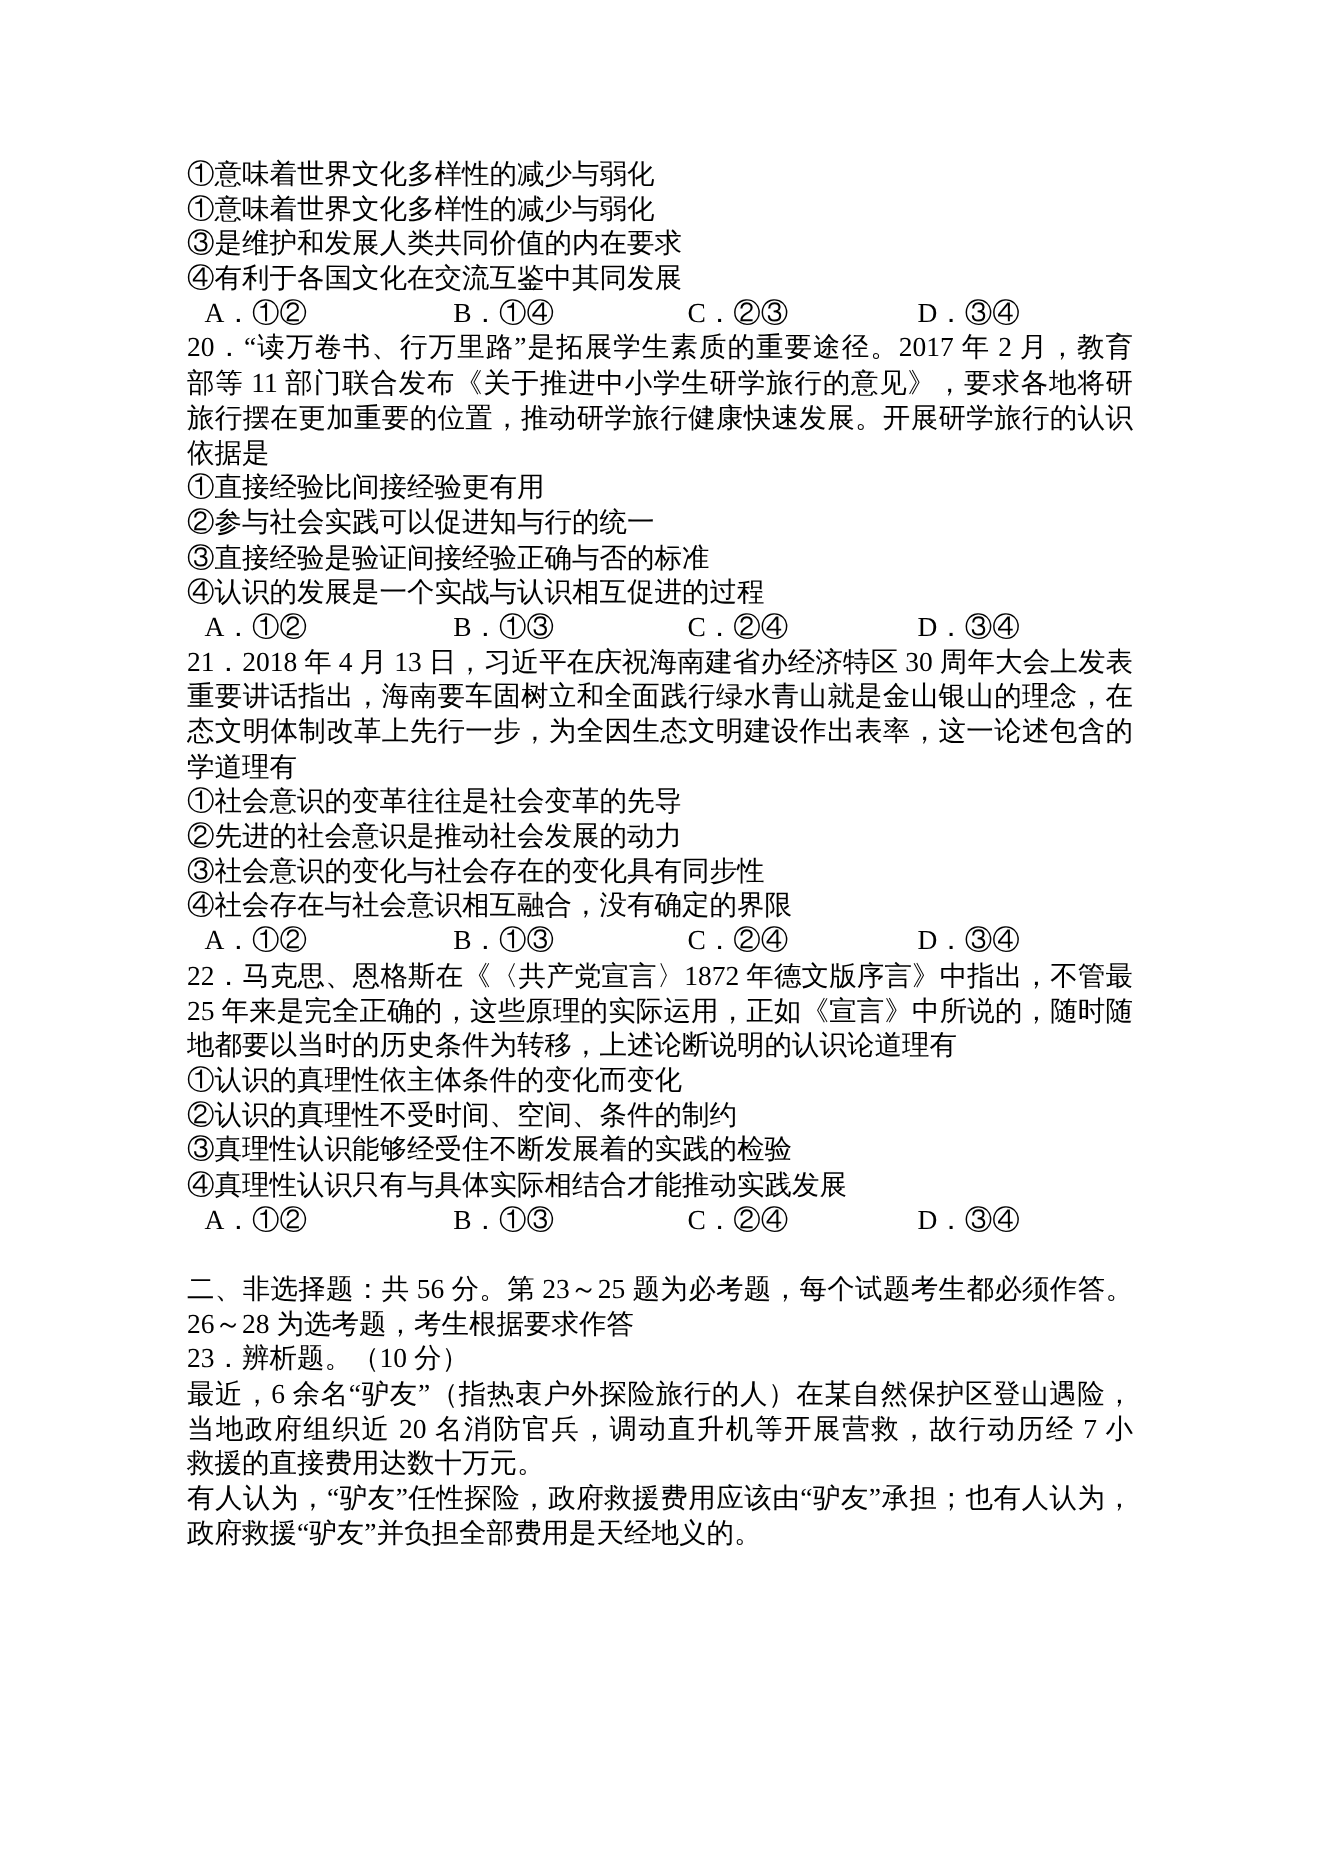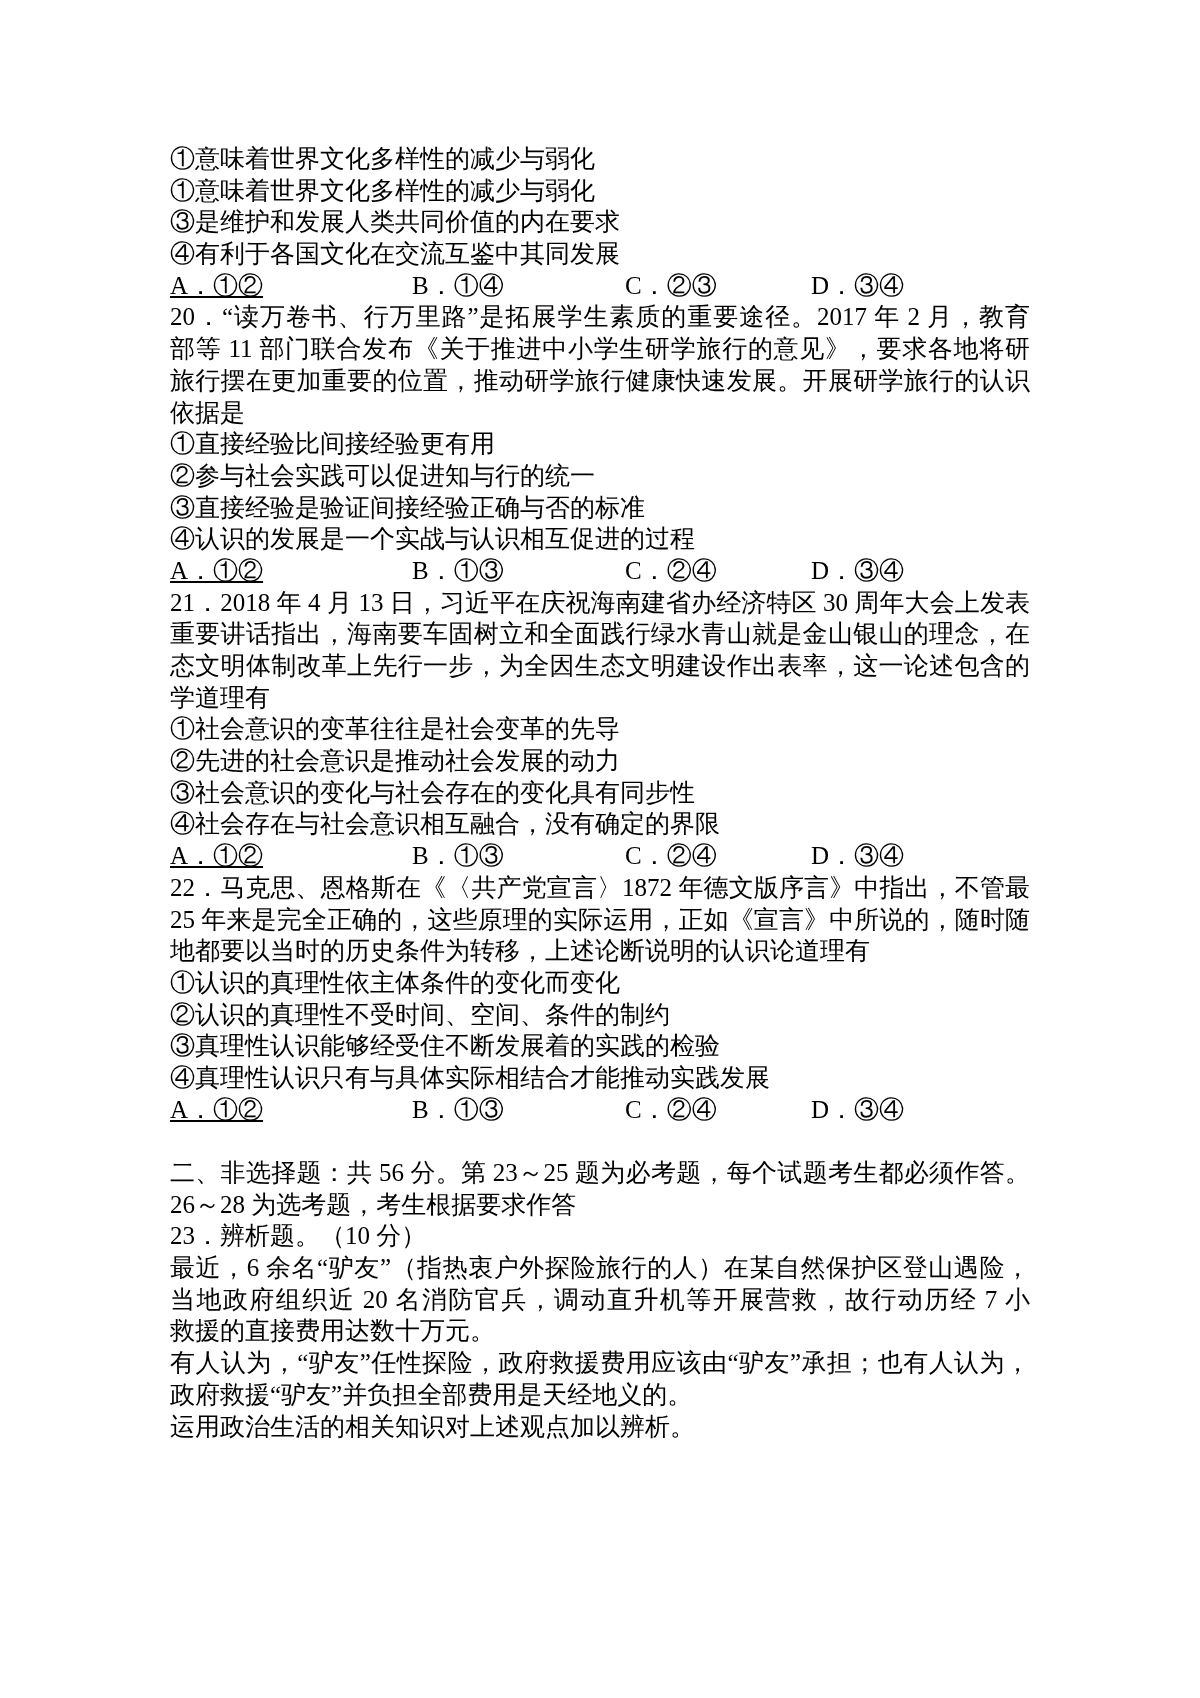--- a/index.html
+++ b/index.html
@@ -35,24 +35,24 @@
     overflow: hidden;
   }
   .line.options-row {
     position: relative;
   }
   .opt {
     position: absolute;
     top: 0;
     white-space: nowrap;
   }
-  .opt-0 { left: 0; text-decoration: underline; }
+  .opt-0 { left: 16px; }
   .opt-1 { left: 242px; }
   .opt-2 { left: 455px; }
-  .opt-3 { left: 641px; }
+  .opt-3 { left: 664px; }
   .line.blank { }
 </style>
 </head>
 <body>
 
 <div class="page">
   <div class="doc" id="doc">
       <div class="line">①意味着世界文化多样性的减少与弱化</div>
       <div class="line">①意味着世界文化多样性的减少与弱化</div>
       <div class="line">③是维护和发展人类共同价值的内在要求</div>
@@ -106,15 +106,14 @@
       </div>
       <div class="line blank"></div>
       <div class="line justify">二、非选择题：共 56 分。第 23～25 题为必考题，每个试题考生都必须作答。第</div>
       <div class="line">26～28 为选考题，考生根据要求作答</div>
       <div class="line">23．辨析题。（10 分）</div>
       <div class="line justify">最近，6 余名“驴友”（指热衷户外探险旅行的人）在某自然保护区登山遇险，</div>
       <div class="line justify">当地政府组织近 20 名消防官兵，调动直升机等开展营救，故行动历经 7 小时，</div>
       <div class="line">救援的直接费用达数十万元。</div>
       <div class="line justify">有人认为，“驴友”任性探险，政府救援费用应该由“驴友”承担；也有人认为，</div>
       <div class="line">政府救援“驴友”并负担全部费用是天经地义的。</div>
-      <div class="line">运用政治生活的相关知识对上述观点加以辨析。</div>
     </div>
 </div>
 
 </body></html>

